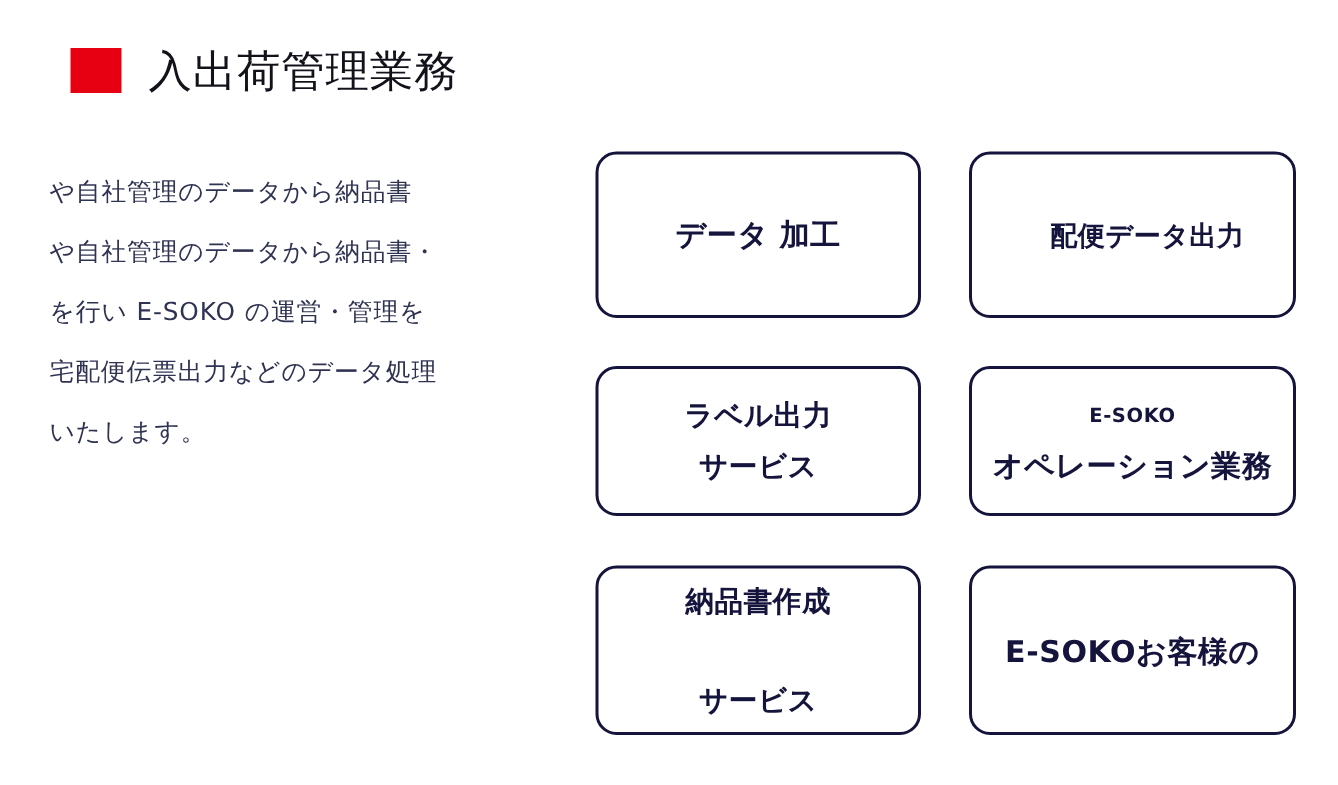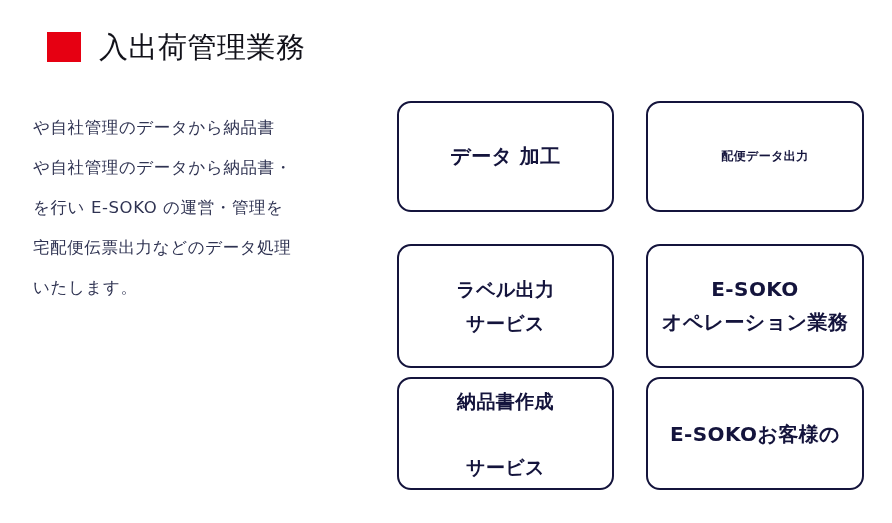--- a/index.html
+++ b/index.html
@@ -98,31 +98,31 @@
   .box .l1, .box .l2 {
     display: block;
     white-space: nowrap;
     letter-spacing: 0.4px;
   }
 
   
   .col-a { left: 397px; width: 217px; }
   .col-b { left: 646px; width: 218px; }
   .row-1 { top: 101px; height: 111px; }
-  .row-2 { top: 244px; height: 124px; }
+  .row-2 { top: 244px; height: 100px; }
   .row-3 { top: 377px; height: 113px; gap: 32px; }
 
   
   .box-data-processing .l1 { font-size: 20px; }
-  .box-delivery-data-output .l1 { font-size: 12px; margin-left: 20px; }
+  .box-delivery-data-output .l1 { font-size: 18px; margin-left: 20px; }
 
   .box-label-output .l1,
   .box-label-output .l2 { font-size: 19px; line-height: 34px; }
 
-  .box-esoko-operation .l1 { font-size: 20px; line-height: 33px; }
+  .box-esoko-operation .l1 { font-size: 13px; line-height: 33px; }
   .box-esoko-operation .l2 { font-size: 20px; line-height: 33px; }
 
   .box-delivery-note .l1,
   .box-delivery-note .l2 { font-size: 19px; line-height: 34px; }
 
   .box-esoko-agency .l1 { font-size: 20px; line-height: 34px; }
   .box-esoko-agency .l2 { font-size: 17px; line-height: 32px; }
 </style>
 </head>
 <body>

